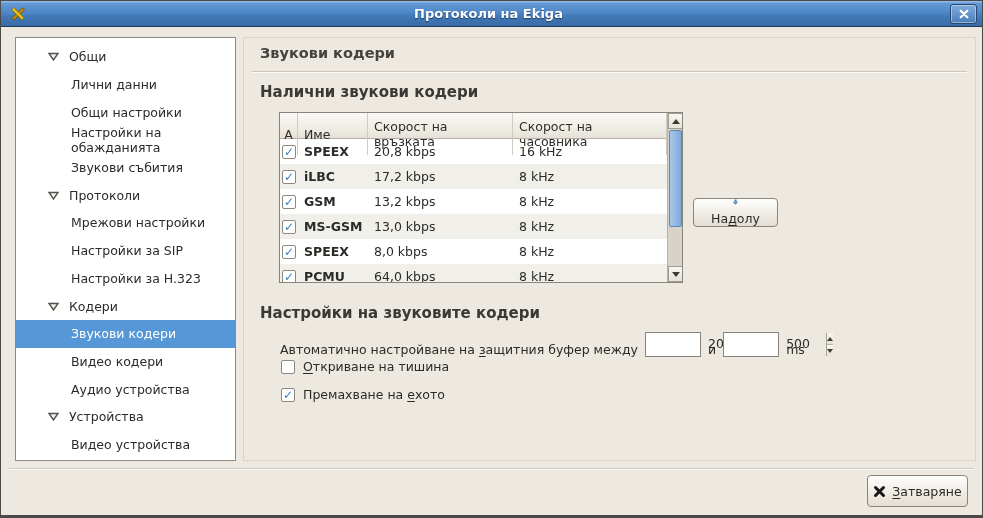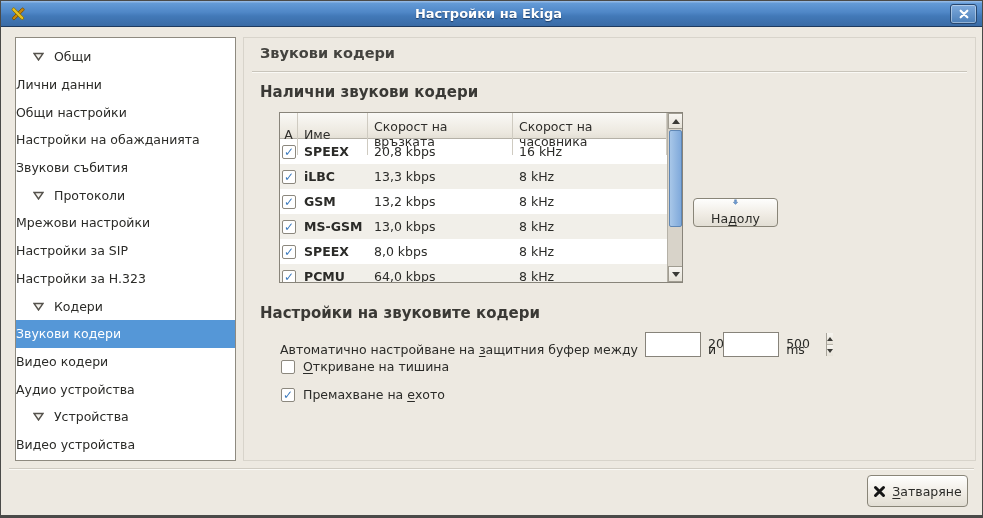--- a/index.html
+++ b/index.html
@@ -32,22 +32,22 @@
     box-shadow:inset 0 0 0 1px rgba(255,255,255,.4);
     display:flex; align-items:center; justify-content:center; cursor:pointer;
   }
 
   
   .sidebar {
     position:absolute; left:14px; top:36px; width:221px; height:424px;
     background:#fff; border:1px solid #8e8a80; padding-top:5px; overflow:hidden;
   }
   .tree-row { height:27.7px; display:flex; align-items:center; }
-  .tree-group { padding-left:17px; gap:10px; }
-  .tree-child { }
+  .tree-group { padding-left:32px; gap:10px; }
+  .tree-child { padding-left:55px; }
   .tree-row.selected { background:#5597D7; color:#fff; }
   .expander { width:11px; height:9px; display:block; flex:0 0 auto; }
 
   
   .main-panel {
     position:absolute; left:242px; top:36px; width:733px; height:424px;
     border:1px solid #d8d4cb;
   }
   .panel-title { position:absolute; left:16px; top:7px; font-size:14.5px; font-weight:bold; color:#44433f; }
   .panel-sep { position:absolute; left:8px; right:8px; top:33px; border-top:1px solid #c9c5bb; border-bottom:1px solid #faf9f5; }
@@ -123,21 +123,21 @@
 </head>
 <body>
 
 <div class="window">
 
   <div class="titlebar">
     <svg class="app-icon" viewBox="0 0 16 16">
       <rect x="6.8" y="1" width="2.6" height="13.5" rx="1.2" transform="rotate(45 8 8)" fill="#c8860a" stroke="#7a5306" stroke-width="0.8"></rect>
       <rect x="6.8" y="1" width="2.6" height="13.5" rx="1.2" transform="rotate(-45 8 8)" fill="#e8c21f" stroke="#8a7308" stroke-width="0.8"></rect>
     </svg>
-    <div class="title">Настройки на Ekiga</div>
+    <div class="title">Протоколи на Ekiga</div>
     <div class="tb-close">
       <svg width="10" height="10" viewBox="0 0 12 12">
         <path d="M2,2 L10,10 M10,2 L2,10" stroke="#ffffff" stroke-width="2.6" stroke-linecap="round"></path>
       </svg>
     </div>
   </div>
 
   <div class="sidebar">
     <div class="tree-row tree-group">
       <svg class="expander" viewBox="0 0 11 9">
@@ -226,21 +226,21 @@
           <div class="cell">20,8 kbps</div>
           <div class="cell">16 kHz</div>
         </div>
         <div class="tv-row even">
           <div class="cell cbcell">
               <span class="cb checked">
                 <span class="check">✓</span>
               </span>
             </div>
           <div class="cell name">iLBC</div>
-          <div class="cell">13,3 kbps</div>
+          <div class="cell">17,2 kbps</div>
           <div class="cell">8 kHz</div>
         </div>
         <div class="tv-row odd">
           <div class="cell cbcell">
               <span class="cb checked">
                 <span class="check">✓</span>
               </span>
             </div>
           <div class="cell name">GSM</div>
           <div class="cell">13,2 kbps</div>

